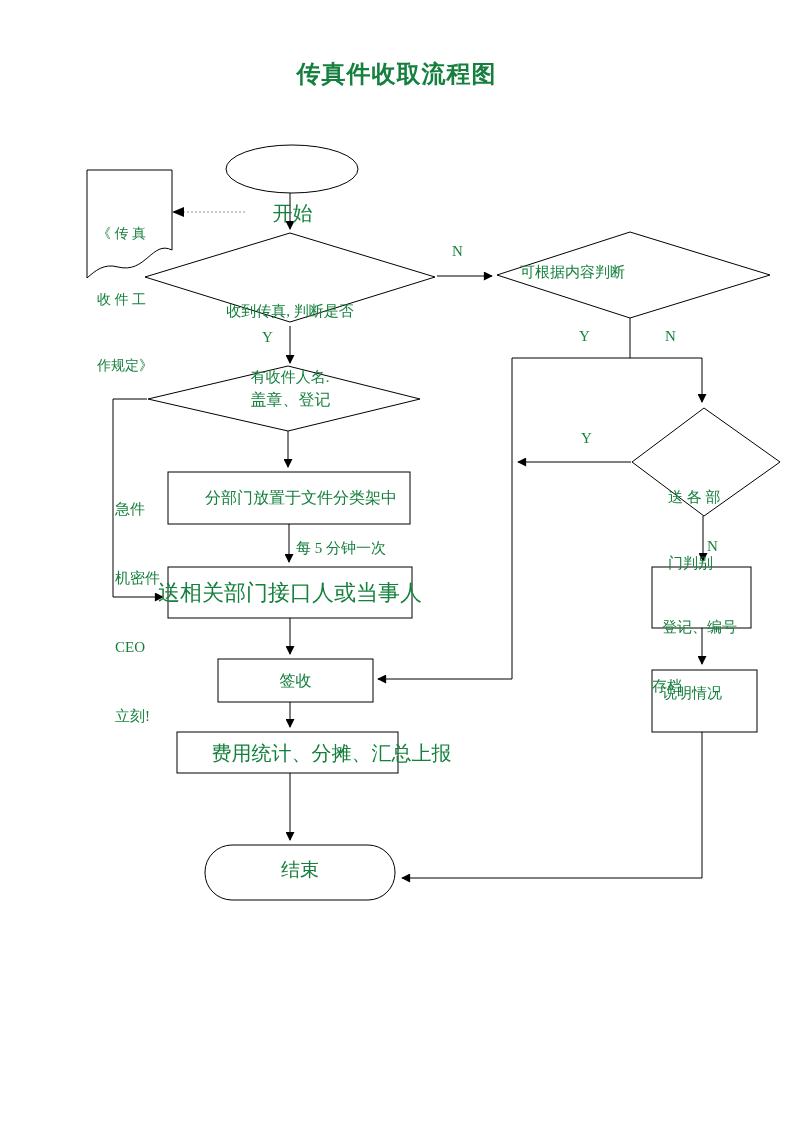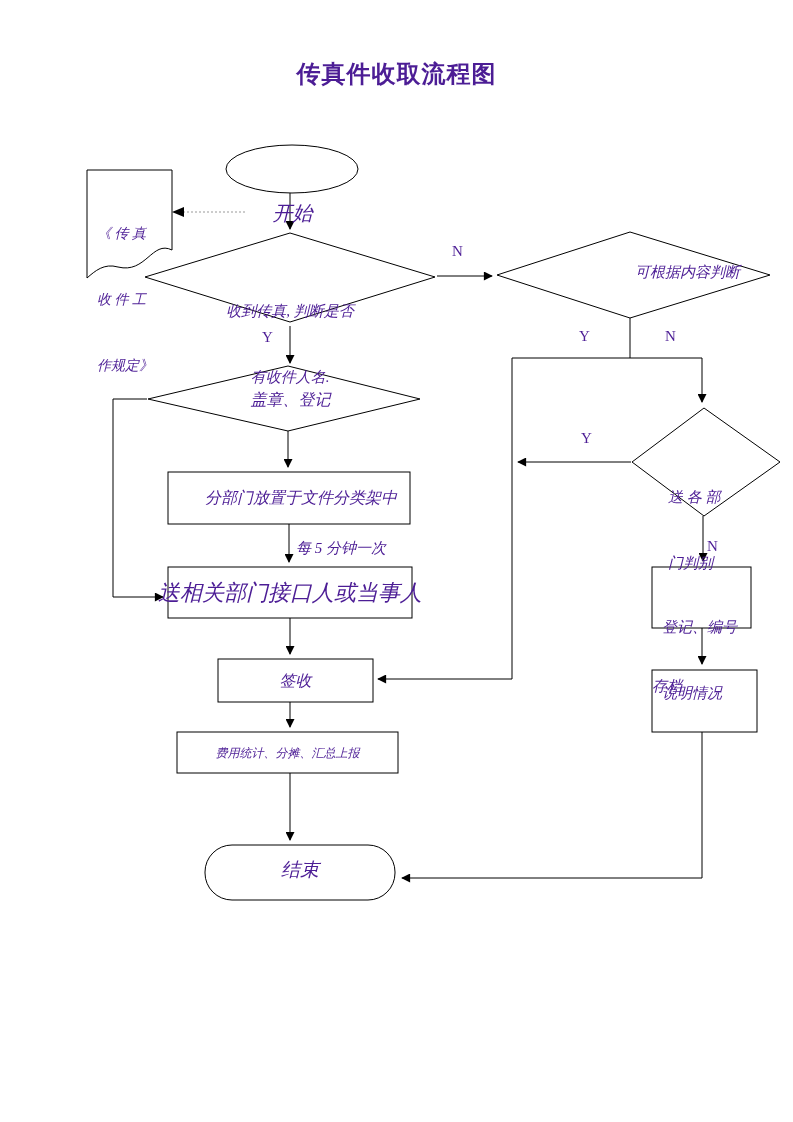--- a/index.html
+++ b/index.html
@@ -1,37 +1,37 @@
 <!DOCTYPE html>
 <html><head>
 <meta charset="utf-8">
 <style>
   html,body{margin:0;padding:0;background:#ffffff;}
   .page{
     position:relative;width:793px;height:1122px;background:#ffffff;
-    font-family:"Liberation Serif","DejaVu Serif",serif;color:#4c1d95;
+    font-family:"Liberation Serif","DejaVu Serif",serif;color:#15803d;
     overflow:hidden;
   }
   .page-title{
     position:absolute;top:58px;left:0;width:100%;text-align:center;
     font-size:24px;font-weight:bold;letter-spacing:1px;
   }
   svg.flow{position:absolute;left:0;top:0;}
-  .txt{position:absolute;white-space:pre;line-height:22px;font-style:italic;}
+  .txt{position:absolute;white-space:pre;line-height:22px;}
   .center{display:flex;align-items:center;justify-content:center;text-align:center;}
   .doc-text{left:97px;top:179px;width:68px;font-size:14px;line-height:22px;}
   .d1-text{left:165px;top:256px;width:250px;font-size:15px;text-align:center;}
-  .d3-text{left:520px;top:261px;width:220px;font-size:15px;text-align:right;}
+  .d3-text{left:520px;top:261px;width:220px;font-size:15px;text-align:left;}
   .d2-text{left:193px;top:389px;width:195px;font-size:16px;text-align:center;}
   .urgent{left:115px;top:452px;font-size:15px;line-height:23px;}
   .box1-text{left:168px;top:472px;width:266px;height:52px;font-size:16px;}
   .every15{left:296px;top:537px;font-size:15px;}
   .box2-text{left:168px;top:567px;width:244px;height:51px;font-size:22px;}
   .box3-text{left:218px;top:659px;width:155px;height:43px;font-size:16px;}
-  .box4-text{left:177px;top:732px;width:221px;height:41px;font-size:12px;}
+  .box4-text{left:177px;top:732px;width:221px;height:41px;font-size:20px;padding-left:44px;}
   .d4-text{left:668px;top:442px;font-size:15px;line-height:22px;}
   .box5-text{left:662px;top:572px;font-size:15px;line-height:22px;}
   .box6-text{left:652px;top:675px;width:105px;font-size:15px;text-align:left;}
   .end-text{left:205px;top:845px;width:190px;height:50px;font-size:19px;}
   .yn{position:absolute;font-size:15px;}
 </style>
 </head>
 <body>
 
 <div class="page">
@@ -94,20 +94,26 @@
 
   <div class="txt d1-text">
     <div>收到传真, 判断是否</div>
     <div>有收件人名.</div>
   </div>
 
   <div class="txt d3-text">可根据内容判断</div>
 
   <div class="txt d2-text">盖章、登记</div>
 
+  <div class="txt urgent">
+    <div>急件</div>
+    <div>机密件</div>
+    <div>CEO</div>
+    <div>立刻!</div>
+  </div>
 
   <div class="txt center box1-text">分部门放置于文件分类架中</div>
 
   <div class="txt every15">每 5 分钟一次</div>
 
   <div class="txt center box2-text">送相关部门接口人或当事人</div>
 
   <div class="txt center box3-text">签收</div>
 
   <div class="txt center box4-text">费用统计、分摊、汇总上报</div>

